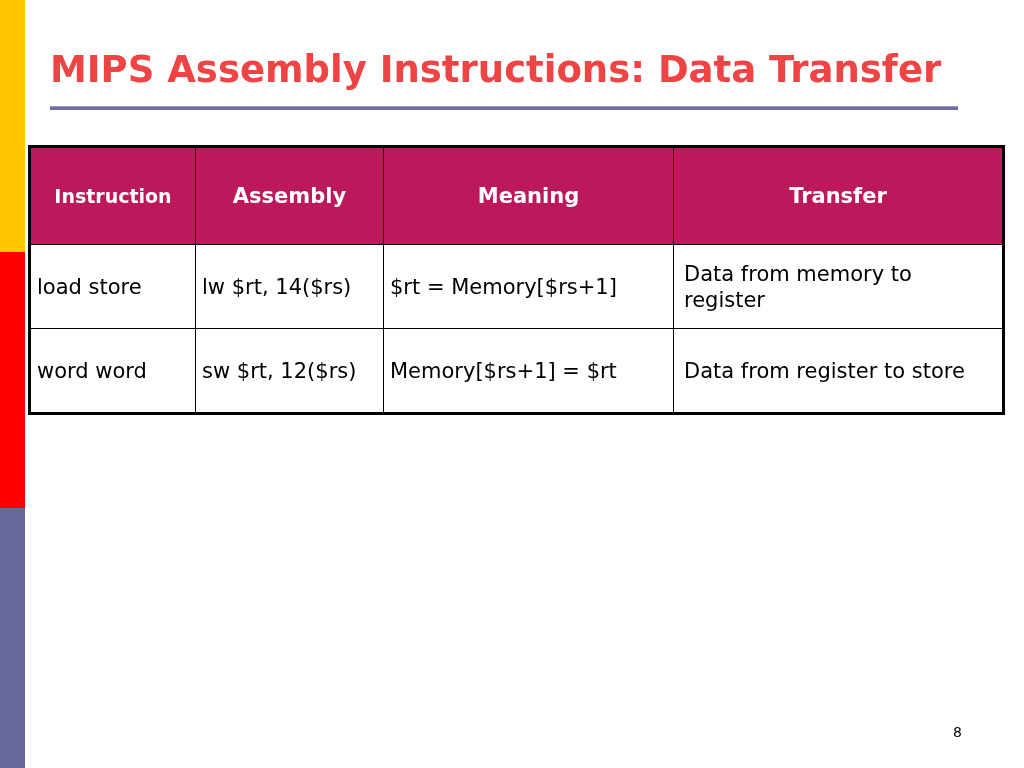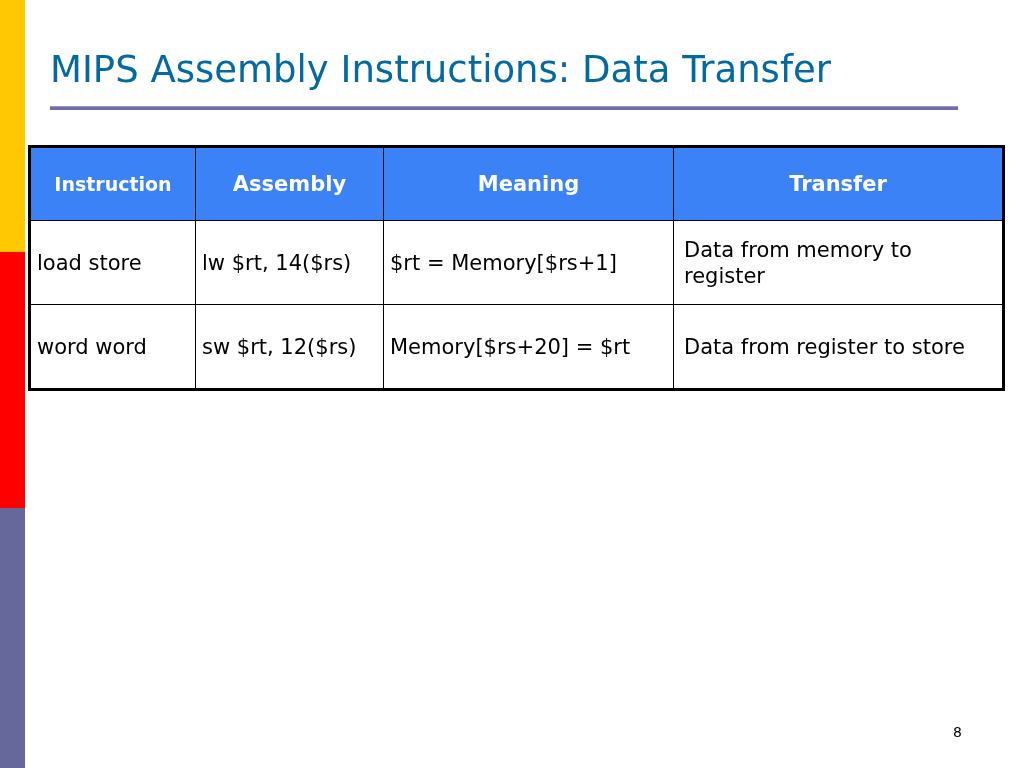--- a/index.html
+++ b/index.html
@@ -35,22 +35,22 @@
   
   .title-area {
     position: absolute;
     left: 50px;
     top: 48px;
     width: 910px;
   }
   .slide-title {
     font-family: "DejaVu Sans", sans-serif;
     font-size: 37px;
-    font-weight: 400;
-    color: #0369a1;
+    font-weight: 700;
+    color: #ef4444;
     letter-spacing: 0px;
     line-height: 44px;
     white-space: nowrap;
   }
   .title-rule {
     margin-top: 14px;
     width: 908px;
     height: 3px;
     background: #6C6FA4;
     border-top: 1px solid #9597c0;
@@ -68,27 +68,27 @@
     width: 974px;
     table-layout: fixed;
     border: 3px solid #000000;
   }
   table.mips col.c1 { width: 166px; }
   table.mips col.c2 { width: 188px; }
   table.mips col.c3 { width: 290px; }
   table.mips col.c4 { width: 330px; }
 
   table.mips th {
-    background: #3b82f6;
+    background: #be185d;
     color: #ffffff;
     font-weight: bold;
     font-size: 21px;
     height: 72px;
     border: 1px solid #000000;
-    padding: 0 8px;
+    padding: 12px 8px;
     text-align: center;
     vertical-align: middle;
   }
   table.mips th.th-instruction {
     font-size: 19px;
   }
   table.mips td {
     background: #ffffff;
     color: #000000;
     font-size: 21px;
@@ -146,20 +146,20 @@
     <tbody>
       <tr>
         <td>load store</td>
         <td>lw $rt, 14($rs)</td>
         <td>$rt = Memory[$rs+1]</td>
         <td class="cell-comment">Data from memory to register</td>
       </tr>
       <tr>
         <td>word word</td>
         <td>sw $rt, 12($rs)</td>
-        <td>Memory[$rs+20] = $rt</td>
+        <td>Memory[$rs+1] = $rt</td>
         <td class="cell-comment">Data from register to store</td>
       </tr>
     </tbody>
   </table>
 </div>
 
 <div class="page-number">8</div>
 
 </body></html>

